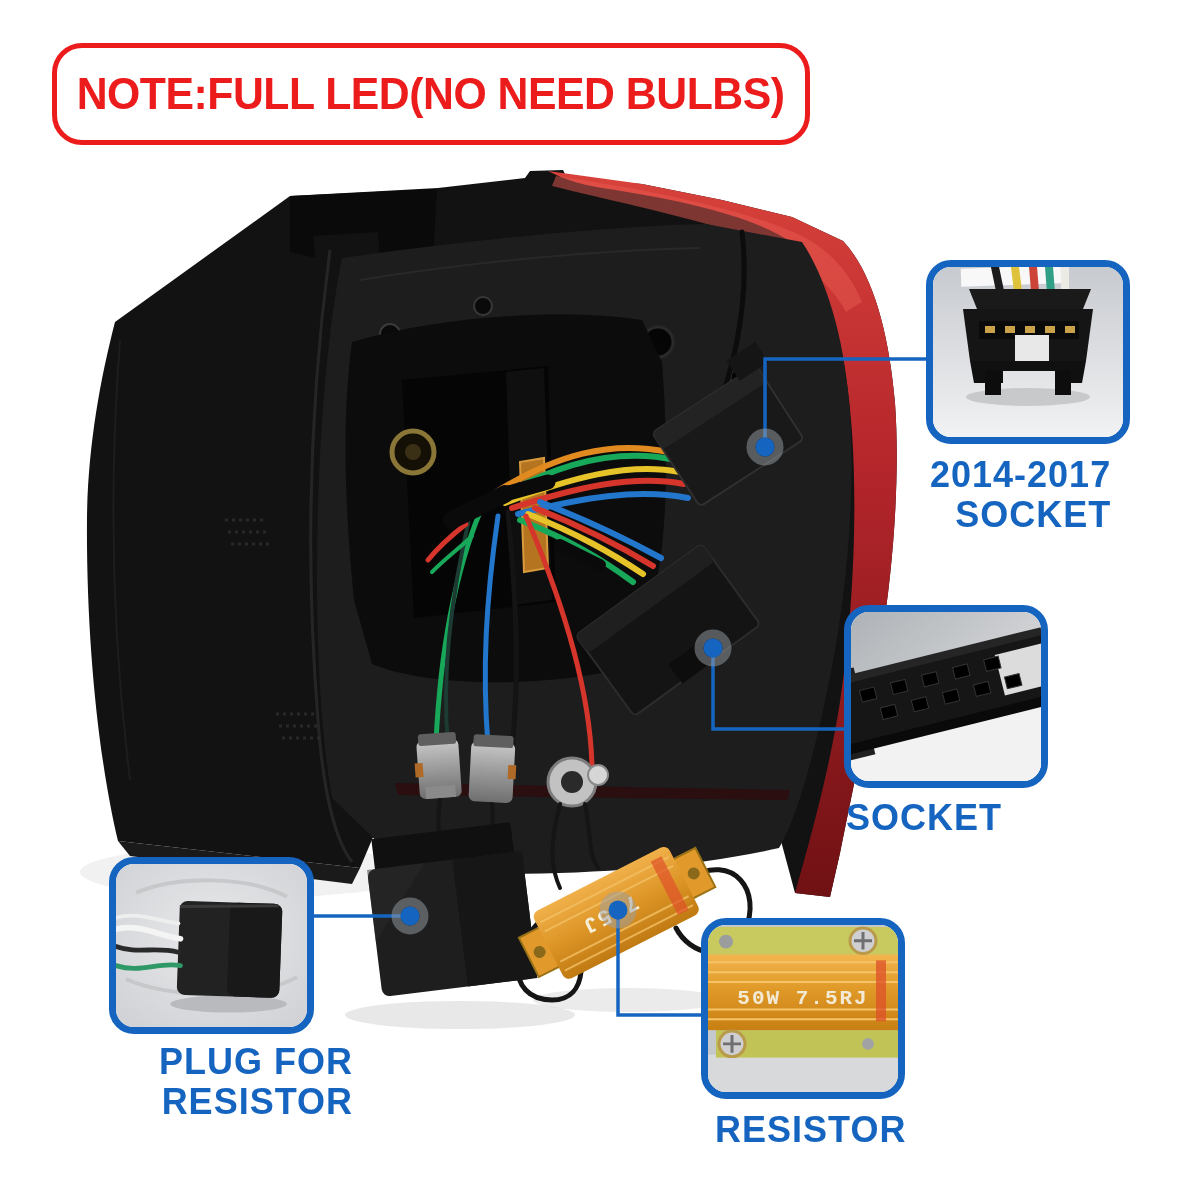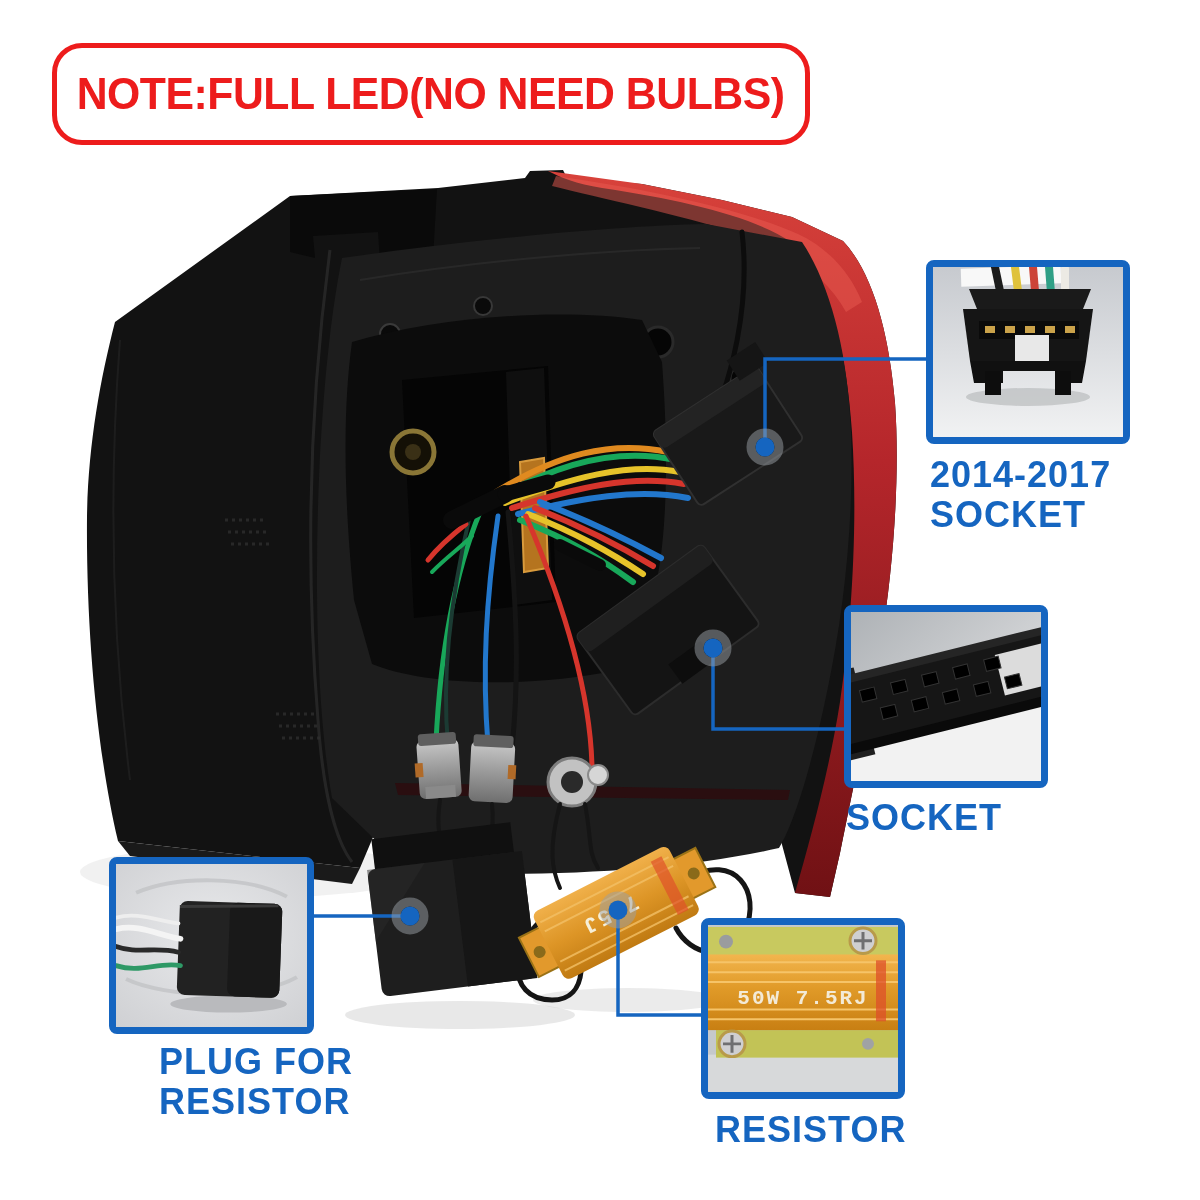--- a/index.html
+++ b/index.html
@@ -20,31 +20,31 @@
              transform:scaleX(.95);white-space:nowrap;}
 
   
   #photo-layer{position:absolute;left:0;top:0;width:1200px;height:1200px;z-index:1;}
 
   .leader-lines path{fill:none;stroke:var(--accent-blue);stroke-width:3.5px;}
   .dot-halo{fill:none;stroke:#9aa0a6;stroke-opacity:.5;stroke-width:9px;}
   .dot-core{fill:var(--accent-blue);}
 
   
-  .callout-frame{position:absolute;border:7px solid var(--accent-blue);border-radius:8px;
+  .callout-frame{position:absolute;border:7px solid var(--accent-blue);border-radius:25px;
                  box-sizing:border-box;overflow:hidden;background:#fff;z-index:2;}
   .callout-frame svg{width:100%;height:100%;}
   .frame-socket-2014{left:926px;top:260px;width:204px;height:184px;}
   .frame-socket-2011{left:844px;top:605px;width:204px;height:183px;}
   .frame-plug{left:109px;top:857px;width:205px;height:177px;}
   .frame-resistor{left:701px;top:918px;width:204px;height:181px;}
 
   
   .callout-label{position:absolute;color:var(--accent-blue);font-size:36px;font-weight:700;
-                 line-height:40px;letter-spacing:1px;z-index:3;white-space:nowrap;}
+                 line-height:40px;letter-spacing:1px;z-index:3;white-space:nowrap;text-align:right;}
   .callout-label span{display:block;}
   .label-socket-2014{left:930px;top:455px;}
   .label-socket-2011{left:846px;top:798px;}
   .label-plug{left:111px;top:1042px;margin-left:48px;}
   .label-resistor{left:715px;top:1110px;}
 
   .gold{fill:var(--resistor-gold);}
 </style>
 </head>
 <body>

